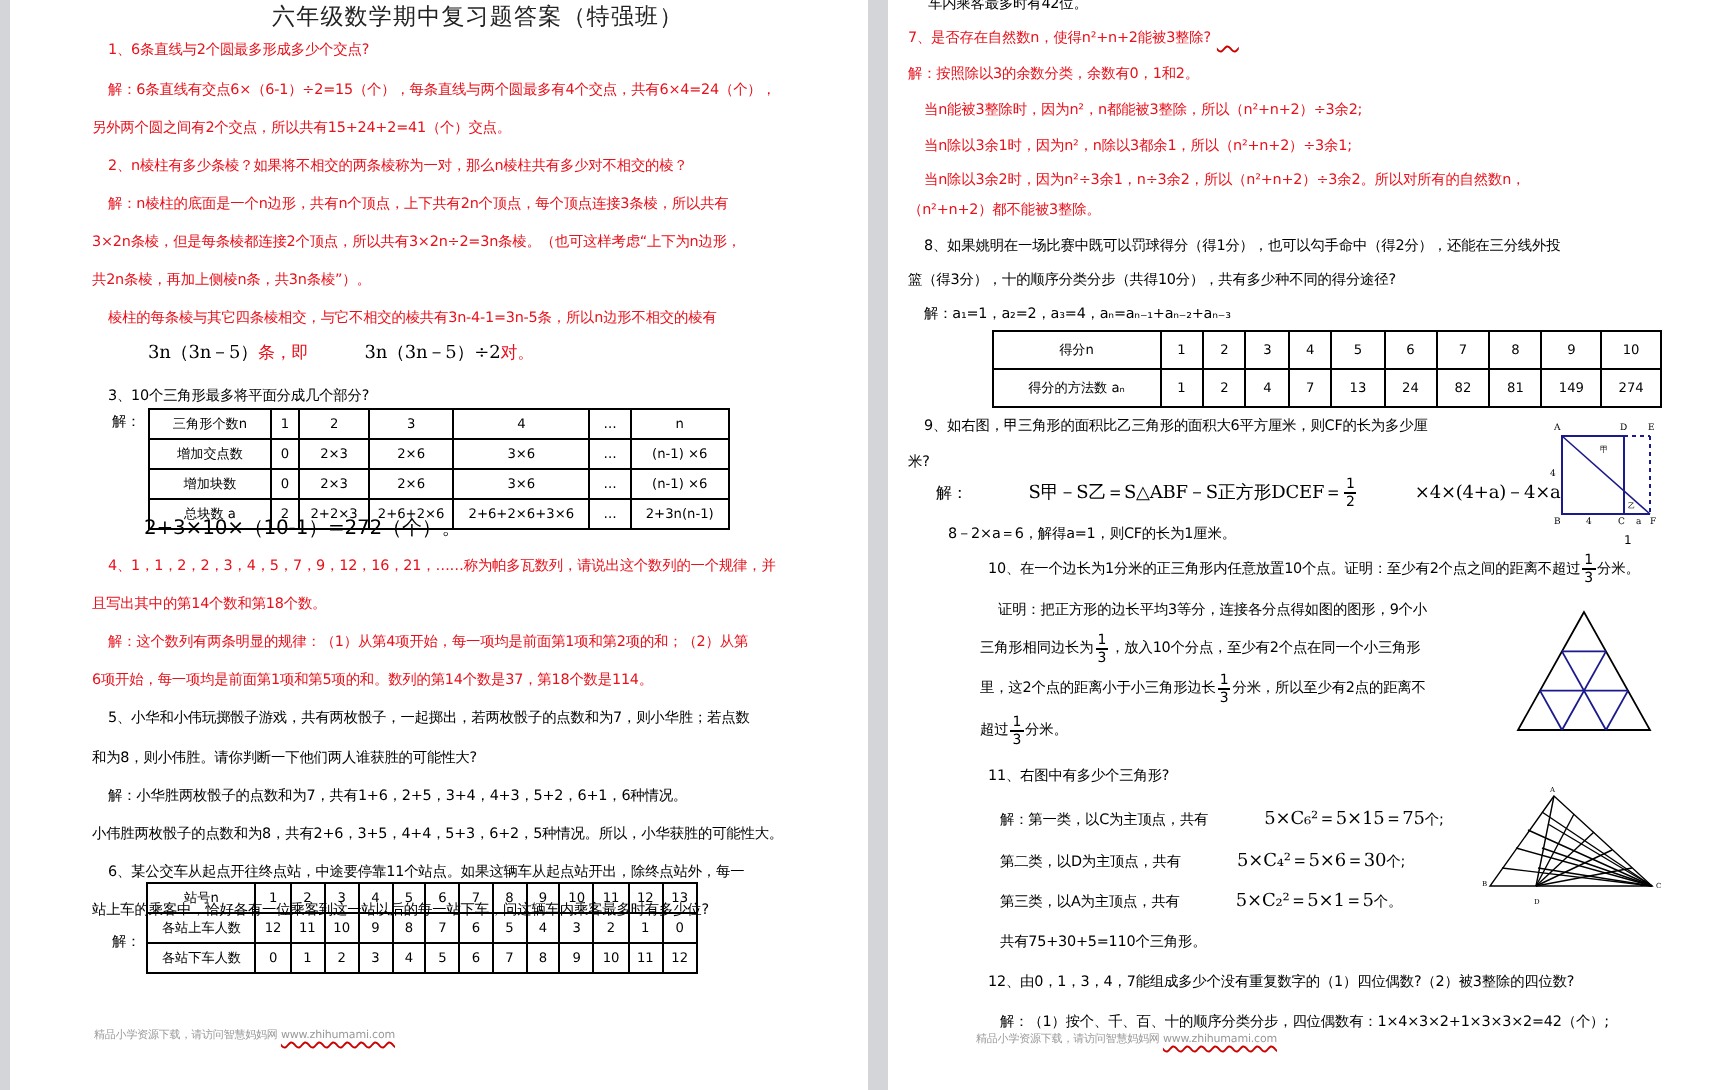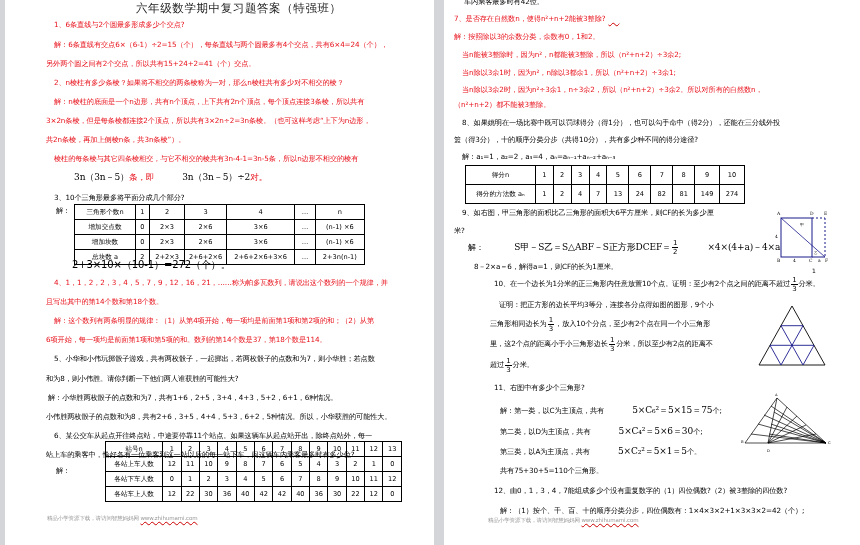--- a/index.html
+++ b/index.html
@@ -94,27 +94,27 @@
     </table>
   <div class="ln" style="left:67px;top:260px;font-size:10px;">2+3×10×（10-1）=272（个）。</div>
 
   <div class="ln red" style="left:49px;top:278px;">4、1，1，2，2，3，4，5，7，9，12，16，21，……称为帕多瓦数列，请说出这个数列的一个规律，并</div>
   <div class="ln red" style="left:41px;top:297px;">且写出其中的第14个数和第18个数。</div>
   <div class="ln red" style="left:49px;top:316px;">解：这个数列有两条明显的规律：（1）从第4项开始，每一项均是前面第1项和第2项的和；（2）从第</div>
   <div class="ln red" style="left:41px;top:335px;">6项开始，每一项均是前面第1项和第5项的和。数列的第14个数是37，第18个数是114。</div>
 
   <div class="ln" style="left:49px;top:354px;">5、小华和小伟玩掷骰子游戏，共有两枚骰子，一起掷出，若两枚骰子的点数和为7，则小华胜；若点数</div>
   <div class="ln" style="left:41px;top:374px;">和为8，则小伟胜。请你判断一下他们两人谁获胜的可能性大?</div>
-  <div class="ln" style="left:35px;top:393px;padding-left:8px;">解：小华胜两枚骰子的点数和为7，共有1+6，2+5，3+4，4+3，5+2，6+1，6种情况。</div>
+  <div class="ln" style="left:41px;top:393px;padding-left:8px;">解：小华胜两枚骰子的点数和为7，共有1+6，2+5，3+4，4+3，5+2，6+1，6种情况。</div>
   <div class="ln" style="left:41px;top:412px;">小伟胜两枚骰子的点数和为8，共有2+6，3+5，4+4，5+3，6+2，5种情况。所以，小华获胜的可能性大。</div>
 
   <div class="ln" style="left:49px;top:431px;">6、某公交车从起点开往终点站，中途要停靠11个站点。如果这辆车从起点站开出，除终点站外，每一</div>
   <div class="ln" style="left:41px;top:450px;">站上车的乘客中，恰好各有一位乘客到这一站以后的每一站下车，问这辆车内乘客最多时有多少位?</div>
   <div class="ln" style="left:51px;top:466px;">解：</div>
-  <table class="grid" style="left:68px;top:440px;width:297px;top:441px;margin-left:32px;">
+  <table class="grid" style="left:68px;top:440px;width:276px;top:441px;">
     <colgroup>
         <col style="width:56px">
         <col span="13" style="width:18px">
       </colgroup>
     <tbody>
         <tr>
       <td>站号n</td>
           <td>1</td>
           <td>2</td>
           <td>3</td>
@@ -154,36 +154,20 @@
           <td>4</td>
           <td>5</td>
           <td>6</td>
           <td>7</td>
           <td>8</td>
           <td>9</td>
           <td>10</td>
           <td>11</td>
           <td>12</td>
     </tr>
-    <tr>
-      <td>各站车上人数</td>
-          <td>12</td>
-          <td>22</td>
-          <td>30</td>
-          <td>36</td>
-          <td>40</td>
-          <td>42</td>
-          <td>42</td>
-          <td>40</td>
-          <td>36</td>
-          <td>30</td>
-          <td>22</td>
-          <td>12</td>
-          <td>0</td>
-    </tr>
   </tbody>
     </table>
 
   <div class="ln footer" style="left:42px;top:513px;">
     <span>精品小学资源下载，请访问智慧妈妈网</span>
     <span class="url">www.zhihumami.com</span>
   </div>
 </div>
 
 <div id="page-right" class="page">
@@ -194,21 +178,21 @@
   </div>
   <div class="ln red" style="left:10px;top:32px;">解：按照除以3的余数分类，余数有0，1和2。</div>
   <div class="ln red" style="left:18px;top:50px;">当n能被3整除时，因为n²，n都能被3整除，所以（n²+n+2）÷3余2;</div>
   <div class="ln red" style="left:18px;top:68px;">当n除以3余1时，因为n²，n除以3都余1，所以（n²+n+2）÷3余1;</div>
   <div class="ln red" style="left:18px;top:85px;">当n除以3余2时，因为n²÷3余1，n÷3余2，所以（n²+n+2）÷3余2。所以对所有的自然数n，</div>
   <div class="ln red" style="left:10px;top:100px;">（n²+n+2）都不能被3整除。</div>
 
   <div class="ln" style="left:18px;top:118px;">8、如果姚明在一场比赛中既可以罚球得分（得1分），也可以勾手命中（得2分），还能在三分线外投</div>
   <div class="ln" style="left:10px;top:135px;">篮（得3分），十的顺序分类分步（共得10分），共有多少种不同的得分途径?</div>
   <div class="ln" style="left:18px;top:152px;">解：a₁=1，a₂=2，a₃=4，aₙ=aₙ₋₁+aₙ₋₂+aₙ₋₃</div>
-  <table class="grid" style="left:21px;top:165px;width:280px;">
+  <table class="grid" style="left:52px;top:165px;width:335px;">
     <colgroup>
         <col style="width:70px">
         <col style="width:18px">
         <col style="width:18px">
         <col style="width:18px">
         <col style="width:18px">
         <col style="width:22px">
         <col style="width:22px">
         <col style="width:22px">
         <col style="width:22px">

